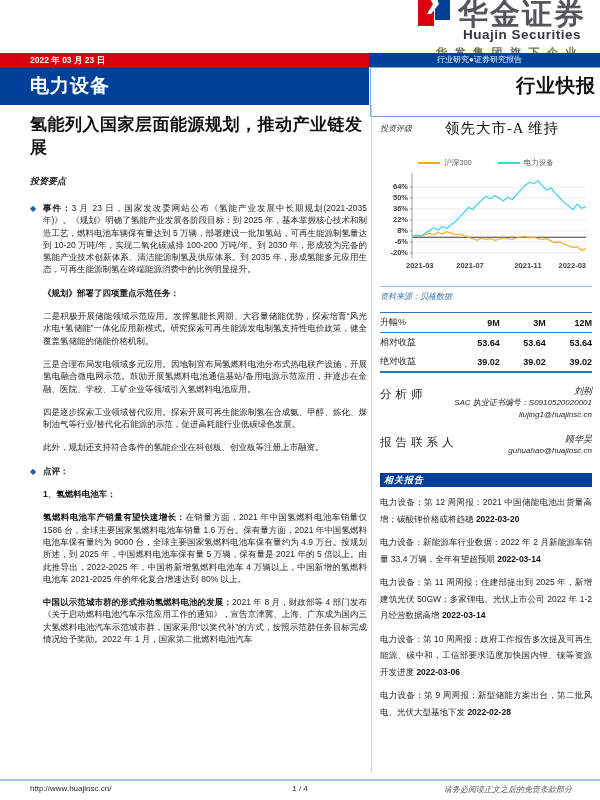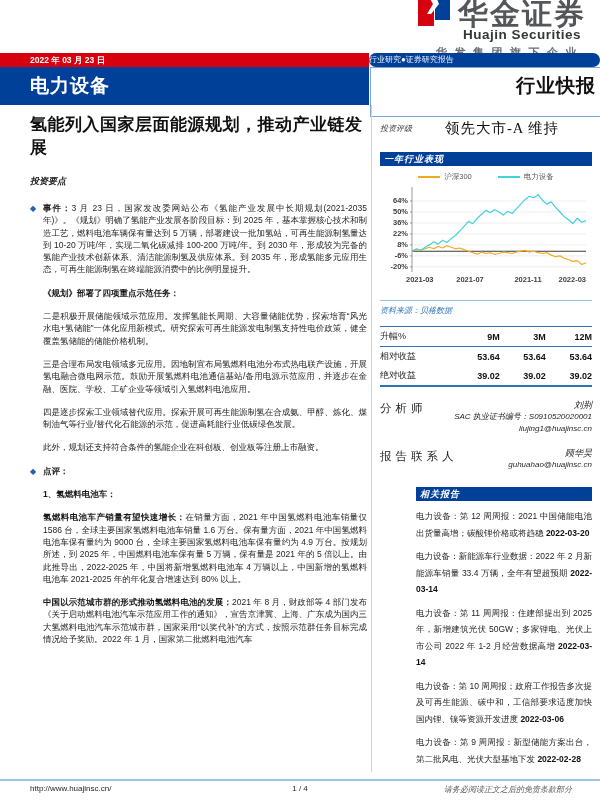--- a/index.html
+++ b/index.html
@@ -11,21 +11,21 @@
   .logo-area { position:absolute; right:14px; top:0; text-align:right; }
   .logo-top { display:flex; align-items:flex-end; justify-content:flex-end; }
   .logo-mark { margin-right:6px; margin-bottom:2px; }
   .brand-text { text-align:center; }
   .brand-cn { font-size:30px; font-weight:bold; color:#54565A; line-height:0.9; margin-top:-13px; letter-spacing:2px; }
   .brand-en { font-size:13.5px; font-weight:bold; color:#33363B; letter-spacing:0.5px; }
   .brand-tagline { font-size:11px; font-weight:bold; color:#6D6E71; letter-spacing:7.5px; margin-top:3px; padding-right:2px; white-space:nowrap; }
 
   
   .date-bar { position:absolute; left:0; top:53px; width:369px; height:14px; background:#D7000F; color:#fff; font-size:8.5px; font-weight:bold; line-height:14px; padding-left:30px; }
-  .category-bar { position:absolute; left:369px; top:53px; width:231px; height:14px; background:#004098; color:#EAF2FB; font-size:8px; line-height:14px; text-align:left; padding-right:10px;border-radius:7px; }
+  .category-bar { position:absolute; left:369px; top:53px; width:231px; height:14px; background:#004098; color:#EAF2FB; font-size:8px; line-height:14px; text-align:center; padding-right:10px; }
   .industry-bar { position:absolute; left:0; top:67px; width:369px; height:38px; background:#004098; color:#fff; font-size:19px; font-weight:bold; line-height:38px; padding-left:30px; letter-spacing:1px; }
   .flash-box { position:absolute; left:370px; top:67px; width:230px; height:50px; background:#fff; border:1px solid #7EA6D8; border-right:none; color:#111; font-size:19px; font-weight:bold; line-height:36px; text-align:right; padding-right:4px; letter-spacing:1px; }
 
   .v-divider { position:absolute; left:371px; top:105px; width:1px; height:667px; background:#BDD7EE; }
 
   
   .main-col { position:absolute; left:30px; top:113px; width:337px; }
   .report-title { font-size:17px; font-weight:bold; color:#111; letter-spacing:0.5px; margin-bottom:16px; }
   .section-label { font-size:9px; font-weight:bold; font-style:italic; color:#222; margin-bottom:14px; font-family:"Liberation Serif","DejaVu Serif",serif; }
   .para { position:relative; padding-left:13px; font-size:8.5px; line-height:12.3px; color:#262626; text-align:justify; margin-bottom:11px; }
@@ -48,21 +48,21 @@
   .returns-table th, .returns-table td { padding:3px 0; text-align:right; font-weight:bold; }
   .returns-table th:first-child, .returns-table td:first-child { text-align:left; font-weight:normal; color:#262626; }
   .returns-table thead tr { border-top:1px solid #2E75B6; border-bottom:1px solid #2E75B6; }
   .returns-table tbody tr:last-child { border-bottom:2px solid #2E75B6; }
 
   .person-block { display:flex; margin-top:12px; }
   .person-label { font-size:11.5px; color:#262626; letter-spacing:4px; font-family:"Liberation Serif","DejaVu Serif",serif; padding-top:2px; white-space:nowrap; }
   .person-info { flex:1; text-align:right; font-size:8px; color:#262626; line-height:12px;font-style:italic; }
   .person-name { font-size:9px; font-family:"Liberation Serif","DejaVu Serif",serif; }
 
-  .related { margin-top:16px;margin-left:36px; }
+  .related { margin-top:16px; }
   .related-item { font-size:8.5px; line-height:16.5px; color:#262626; text-align:justify; margin-top:7px; }
   .related-item b { color:#111; }
 
   
   .footer-line { position:absolute; left:0; top:779px; width:600px; height:2px; background:#9DC3E6; }
   .footer-url { position:absolute; left:30px; top:784px; font-size:8px; color:#262626;text-align:right; }
   .footer-page { position:absolute; left:0; top:784px; width:600px; text-align:center; font-size:8px; color:#262626; }
   .footer-disclaimer { position:absolute; right:28px; top:784px; font-size:8px; color:#595959; font-style:italic; font-family:"Liberation Serif","DejaVu Serif",serif; }
 
   svg text { font-family:"Liberation Sans","DejaVu Sans",sans-serif; }
@@ -123,21 +123,20 @@
       <span class="lead">中国以示范城市群的形式推动氢燃料电池的发展：</span><span>2021 年 8 月，财政部等 4 部门发布《关于启动燃料电池汽车示范应用工作的通知》，宣告京津冀、上海、广东成为国内三大氢燃料电池汽车示范城市群，国家采用“以奖代补”的方式，按照示范群任务目标完成情况给予奖励。2022 年 1 月，国家第二批燃料电池汽车</span>
     </div>
   </div>
 
   <div class="sidebar">
     <div class="rating-row">
       <span class="rating-label">投资评级</span>
       <span class="rating-value">领先大市-A 维持</span>
     </div>
 
-    <div class="side-header">一年行业表现</div>
     <div class="chart-wrap">
       <div class="chart-legend" id="legend">
           <span class="leg-item">
             <span class="leg-line" style="background:#F7A823"></span>
             <span>沪深300</span>
           </span>
           <span class="leg-item">
             <span class="leg-line" style="background:#3FD3DC"></span>
             <span>电力设备</span>
           </span>

